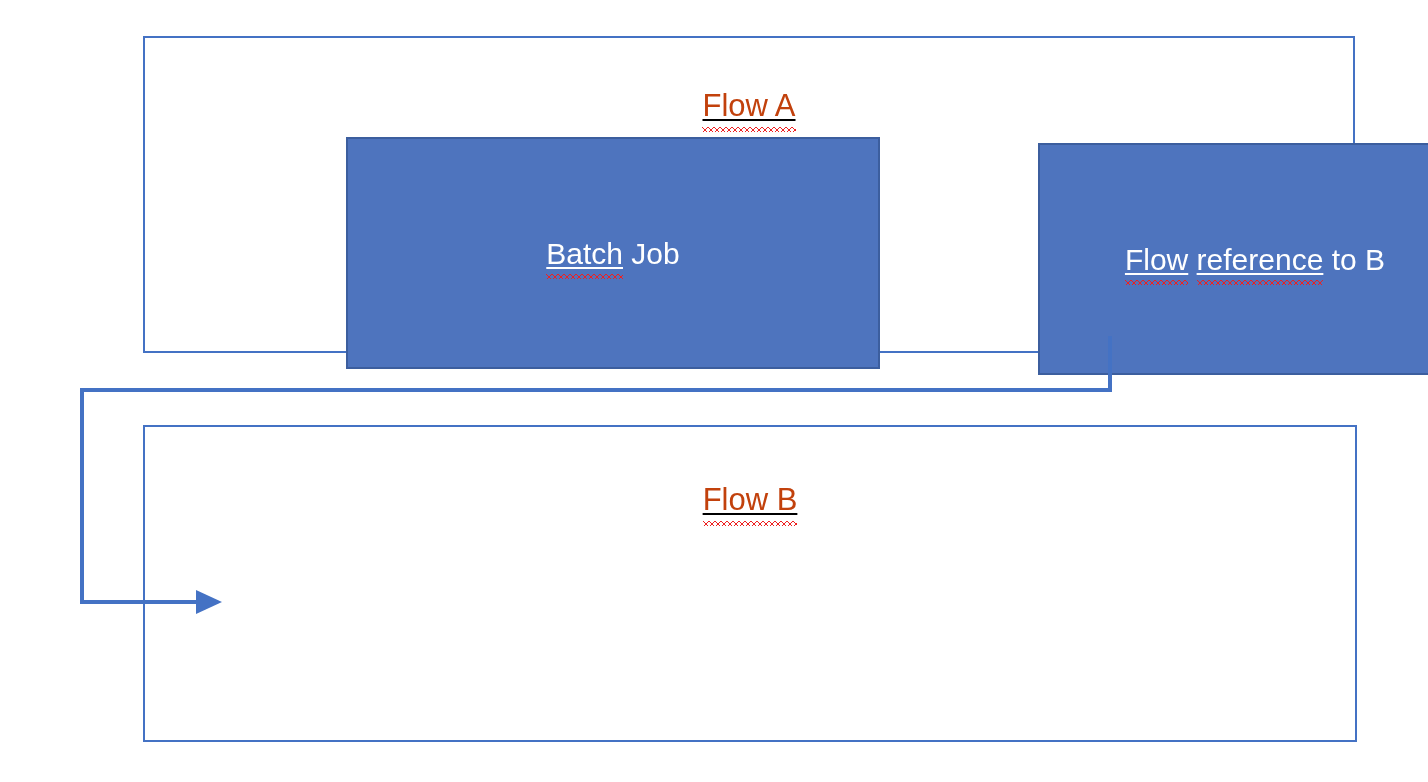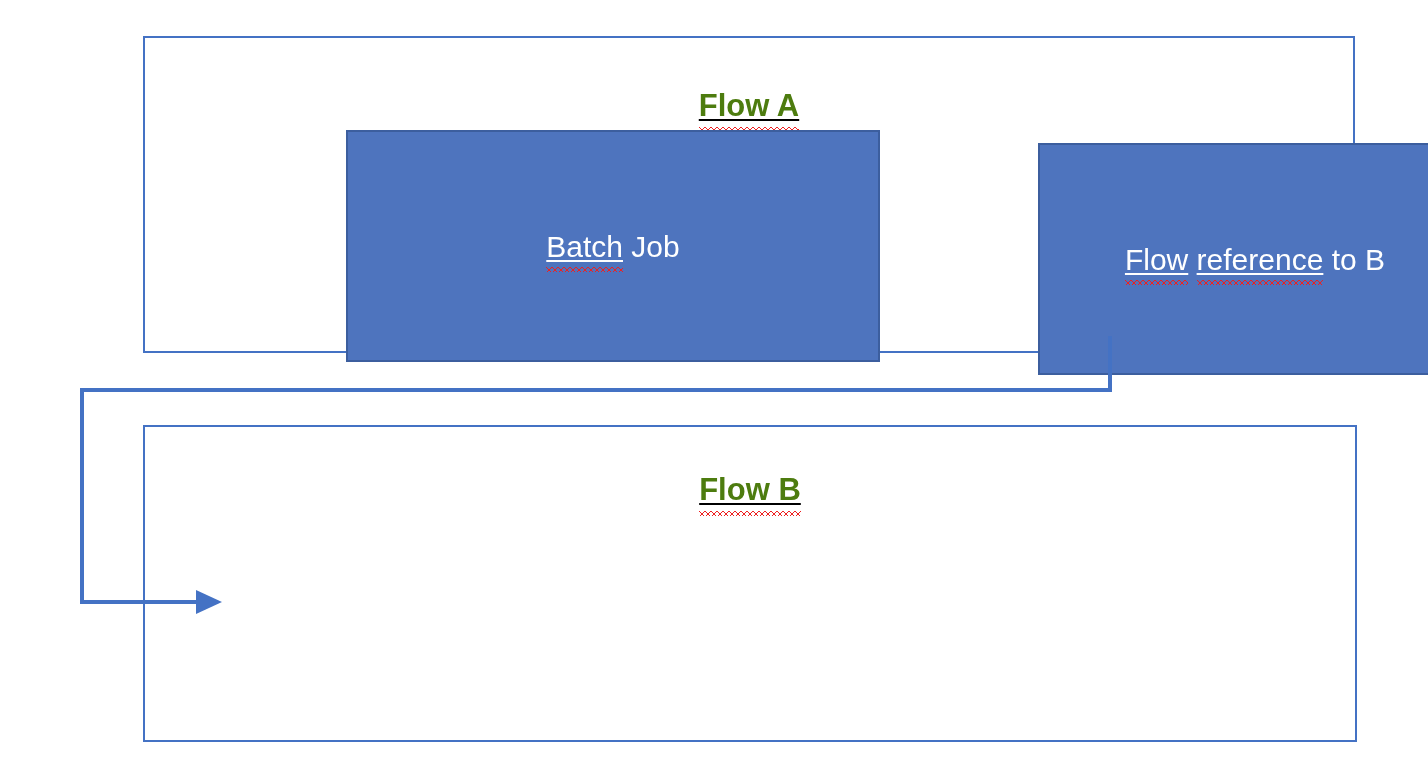--- a/index.html
+++ b/index.html
@@ -28,49 +28,49 @@
   }
   #flow-a-frame { left: 143px; top: 36px;  width: 1212px; height: 317px; }
   #flow-b-frame { left: 143px; top: 425px; width: 1214px; height: 317px; }
 
   
   .flow-title {
     position: absolute;
     left: 0;
     right: 0;
     text-align: center;
-    color: #4d7c0f;
+    color: #c2410c;
     font-size: 31px;
     line-height: 37px;
-    font-weight: 700;
+    font-weight: 400;
     white-space: nowrap;
   }
   #flow-a-title { top: 49px; }
-  #flow-b-title { top: 44px; }
+  #flow-b-title { top: 54px; }
 
   
   .blue-box {
     position: absolute;
     box-sizing: border-box;
     background: #4e74be;
     border: 2px solid #3c5e9e;
     color: #ffffff;
     display: flex;
     align-items: center;
     justify-content: center;
     text-align: center;
   }
   .blue-box .box-text {
     font-size: 30px;
     line-height: 41px;
     font-weight: 400;
     color: #ffffff;
     white-space: nowrap;
   }
-  #box-batch-job-x       { left: 201px; top: 92px; width: 534px; height: 232px; }
+  #box-batch-job-x       { left: 201px; top: 99px; width: 534px; height: 232px; }
   #box-flow-reference-b  { left: 893px; top: 105px; width: 434px; height: 232px; }
 
   
   .sq {
     position: relative;
     text-decoration: underline;
     text-decoration-color: currentColor;
     text-decoration-thickness: 2px;
     text-underline-offset: 3px;
   }

